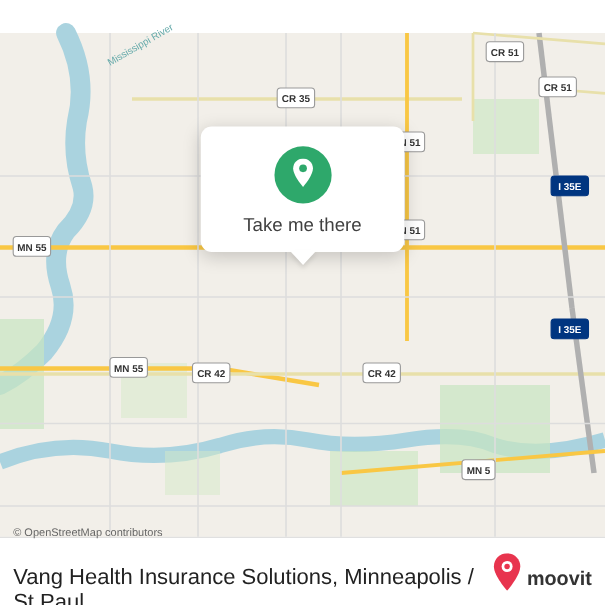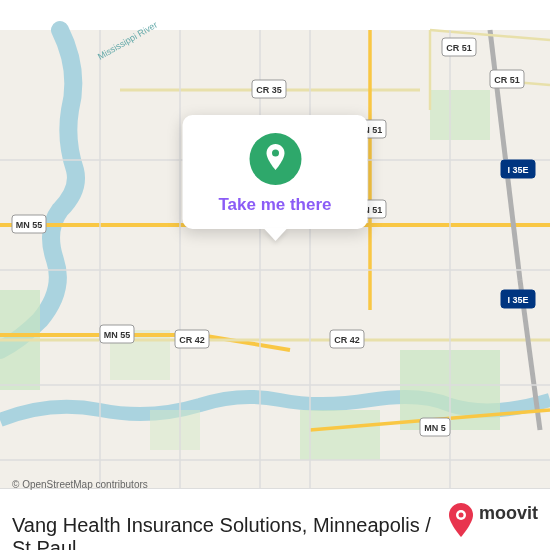--- a/index.html
+++ b/index.html
@@ -48,21 +48,21 @@
     }
 
     #location-name {
       font-size: 20px;
       font-weight: 500;
       color: #222;
     }
 
     #moovit-logo {
       display: flex;
-      align-items: flex-start;
+      align-items: flex-end;
       gap: 4px;
     }
 
     #moovit-text {
       font-size: 18px;
       font-weight: bold;
       color: #333;
     }
 
     
@@ -86,22 +86,22 @@
       background: #2ea86b;
       border-radius: 50%;
       margin: 0 auto 10px auto;
       display: flex;
       align-items: center;
       justify-content: center;
     }
 
     #popup-label {
       font-size: 17px;
-      color: #8b5cf6;
-      font-weight: 700;
+      color: #404040;
+      font-weight: 400;
     }
 
     
     #popup-tail {
       position: absolute;
       bottom: -12px;
       left: 50%;
       transform: translateX(-50%);
       width: 0;
       height: 0;

